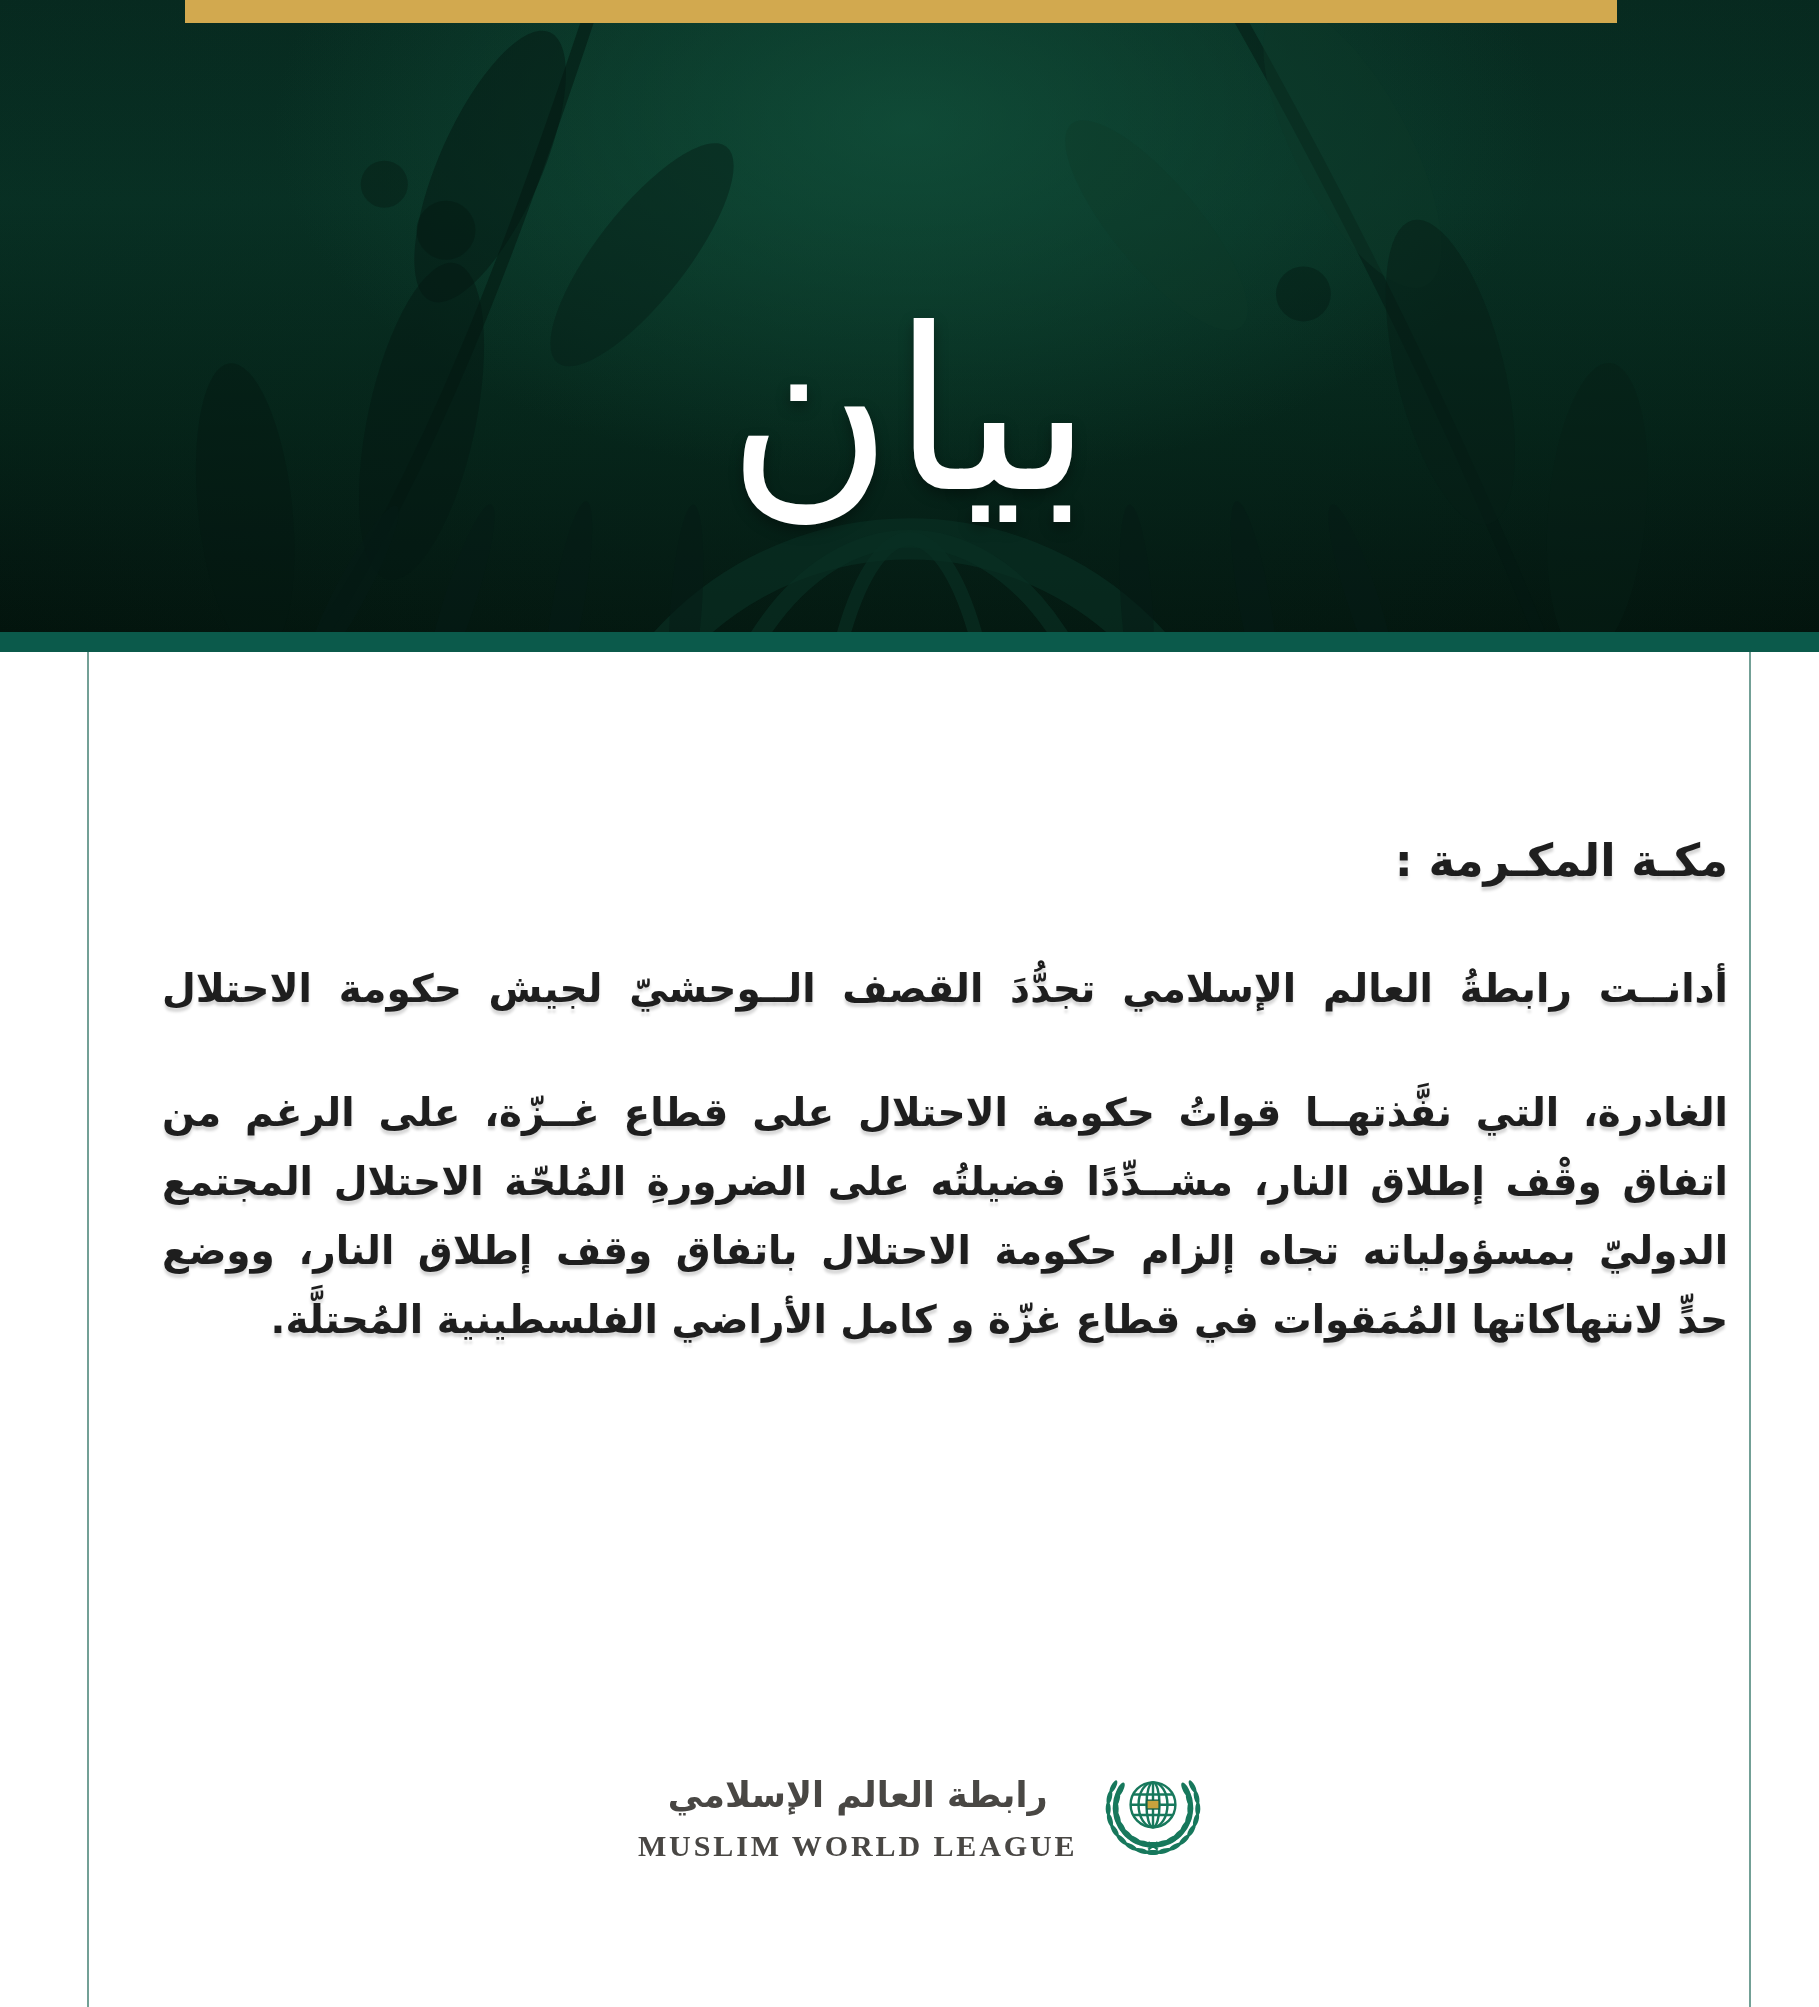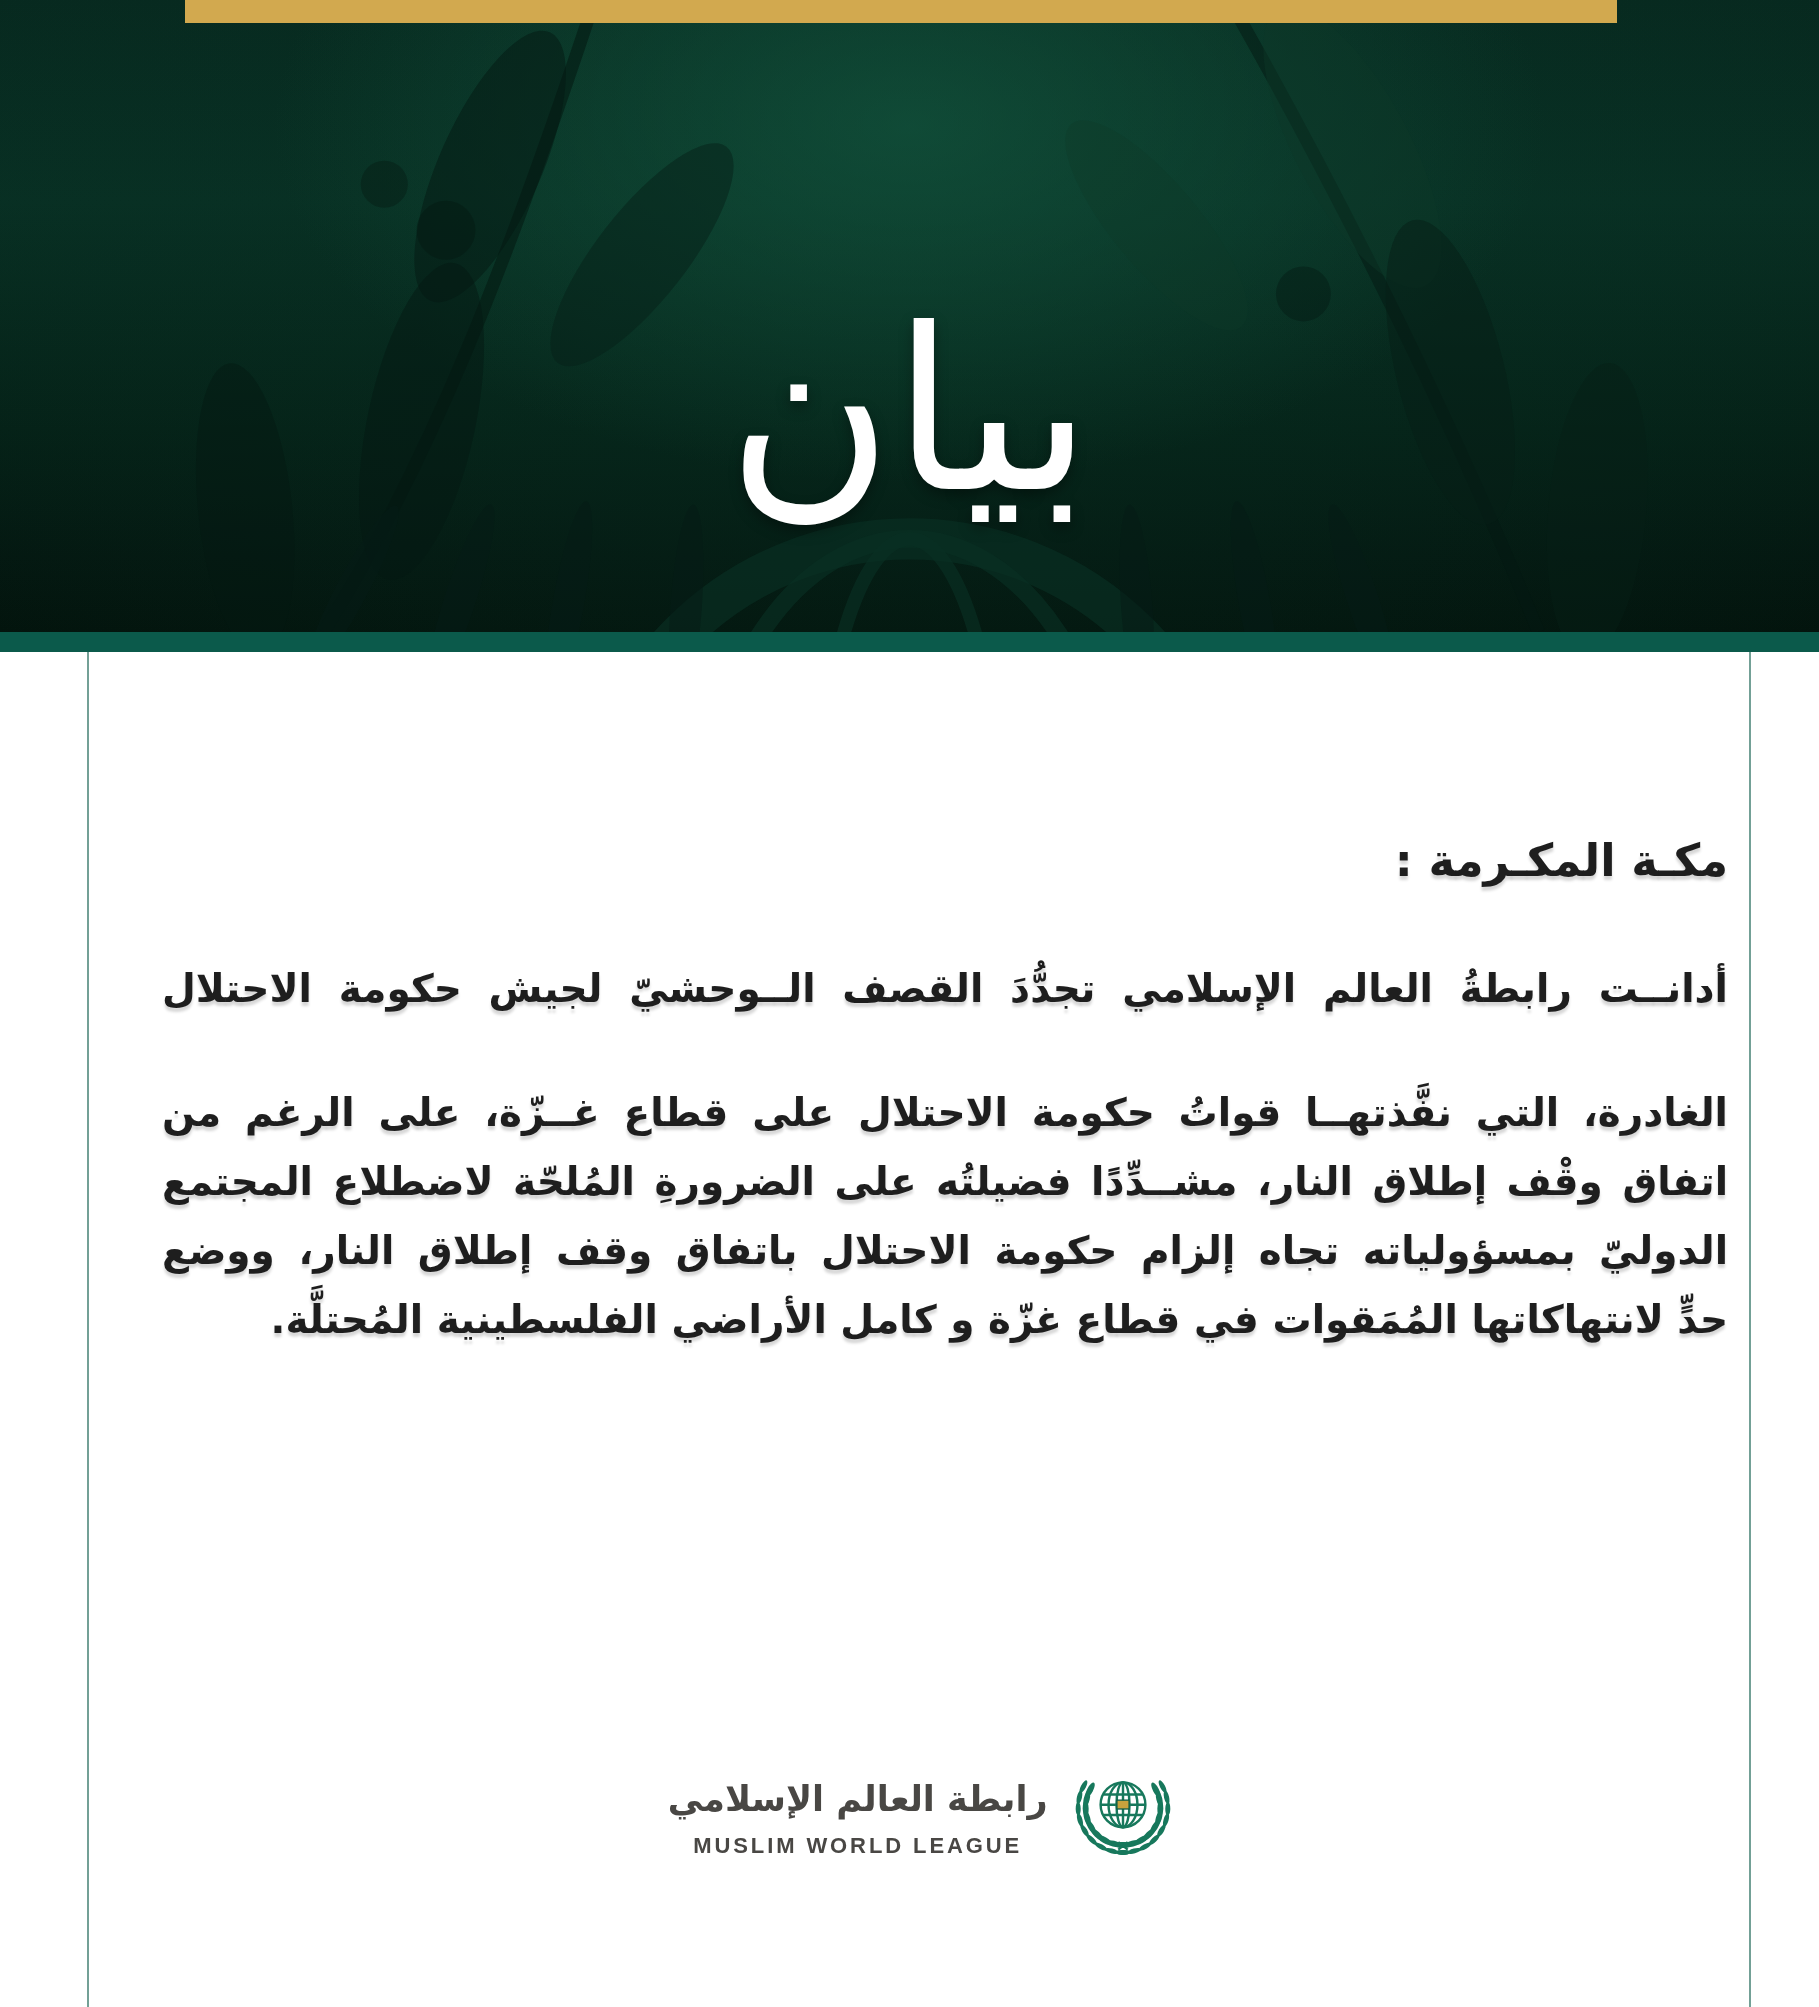--- a/index.html
+++ b/index.html
@@ -48,22 +48,22 @@
   .logo-block{
     position:absolute;top:1762px;left:14px;width:1819px;
     display:flex;justify-content:center;
   }
   .logo{display:flex;align-items:center;gap:19.6px;direction:ltr;}
   .logo-texts{display:flex;flex-direction:column;align-items:center;}
   .logo-ar{
     font-size:35px;font-weight:bold;color:#494744;direction:rtl;line-height:1.5;
   }
   .logo-en{
-    margin-top:7.8px;font-family:Liberation Sans, sans-serif;font-weight:bold;
-    font-size:22px;letter-spacing:2.9px;color:#494744;white-space:nowrap;
+    margin-top:7.8px;font-family:Liberation Serif, serif;font-weight:bold;
+    font-size:30px;letter-spacing:2.9px;color:#494744;white-space:nowrap;
   }
   .emblem{width:112px;height:108px;display:block;}
 </style>
 </head>
 <body>
 
 <div id="page">
 
   <div class="header">
 
@@ -120,21 +120,21 @@
   <div class="content" style="color: rgb(30, 30, 30);">
 
     <div class="city-heading">مكـة المكـرمة :</div>
 
     <div class="para para-1">
       <div class="jline">أدانــت رابطةُ العالم الإسلامي تجدُّدَ القصف الــوحشيّ لجيش حكومة الاحتلال</div>
     </div>
 
     <div class="para para-2">
       <div class="jline">الغادرة، التي نفَّذتهــا قواتُ حكومة الاحتلال على قطاع غــزّة، على الرغم من</div>
-      <div class="jline">اتفاق وقْف إطلاق النار، مشــدِّدًا فضيلتُه على الضرورةِ المُلحّة لاضطلاع المجتمع</div>
+      <div class="jline">اتفاق وقْف إطلاق النار، مشــدِّدًا فضيلتُه على الضرورةِ المُلحّة الاحتلال المجتمع</div>
       <div class="jline">الدوليّ بمسؤولياته تجاه إلزام حكومة الاحتلال باتفاق وقف إطلاق النار، ووضع</div>
       <div class="rline">حدٍّ لانتهاكاتها المُمَقوات في قطاع غزّة و كامل الأراضي الفلسطينية المُحتلَّة.</div>
     </div>
   </div>
 
   <div class="logo-block">
     <div class="logo">
       <div class="logo-texts">
         <div class="logo-ar">رابطة العالم الإسلامي</div>
         <div class="logo-en">MUSLIM WORLD LEAGUE</div>

